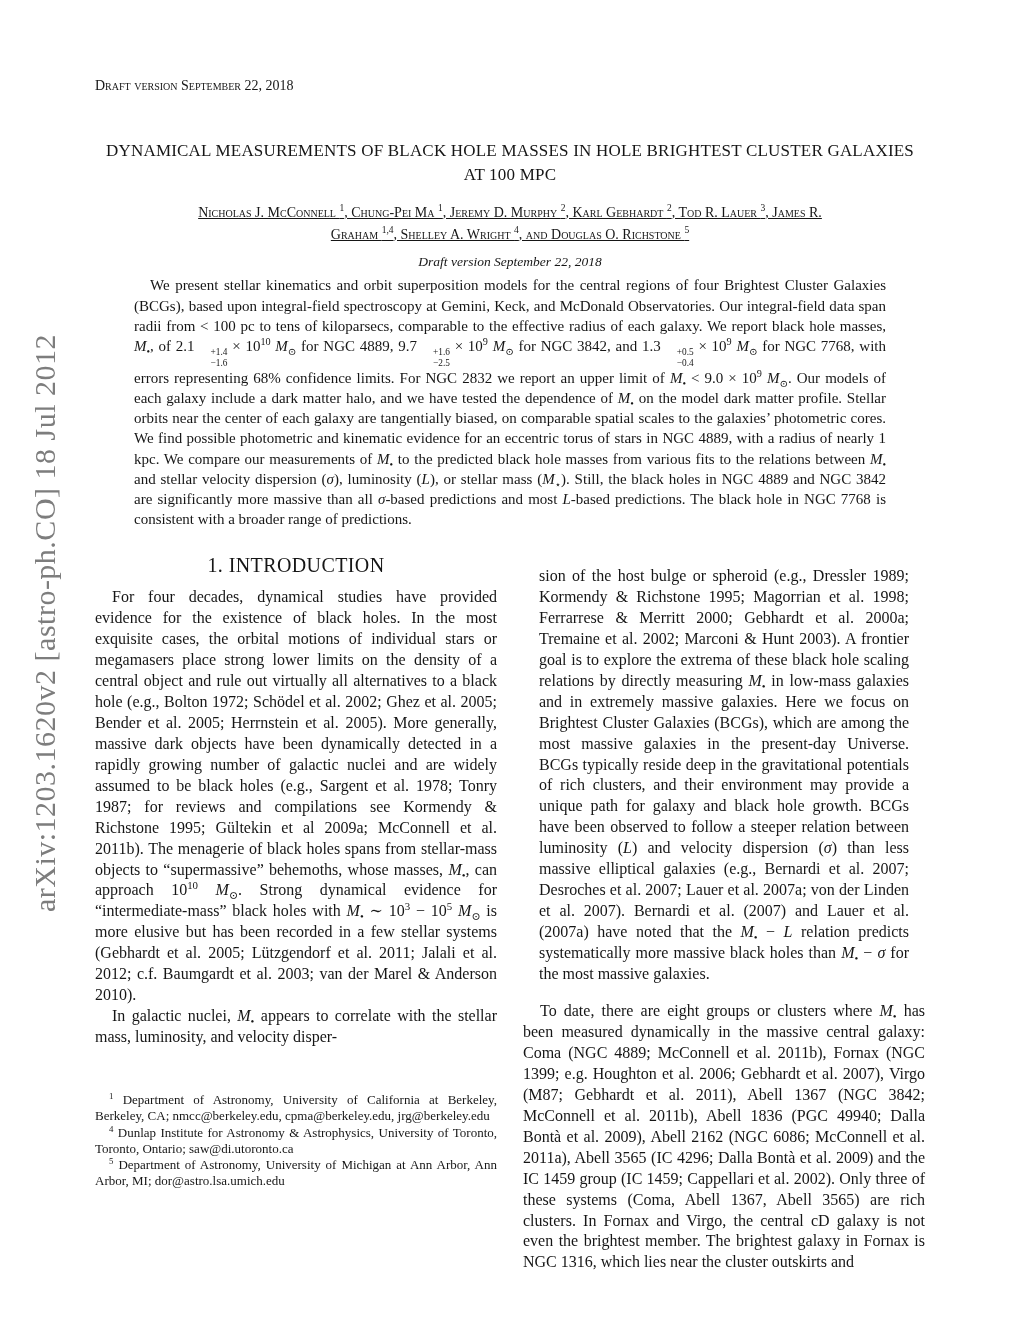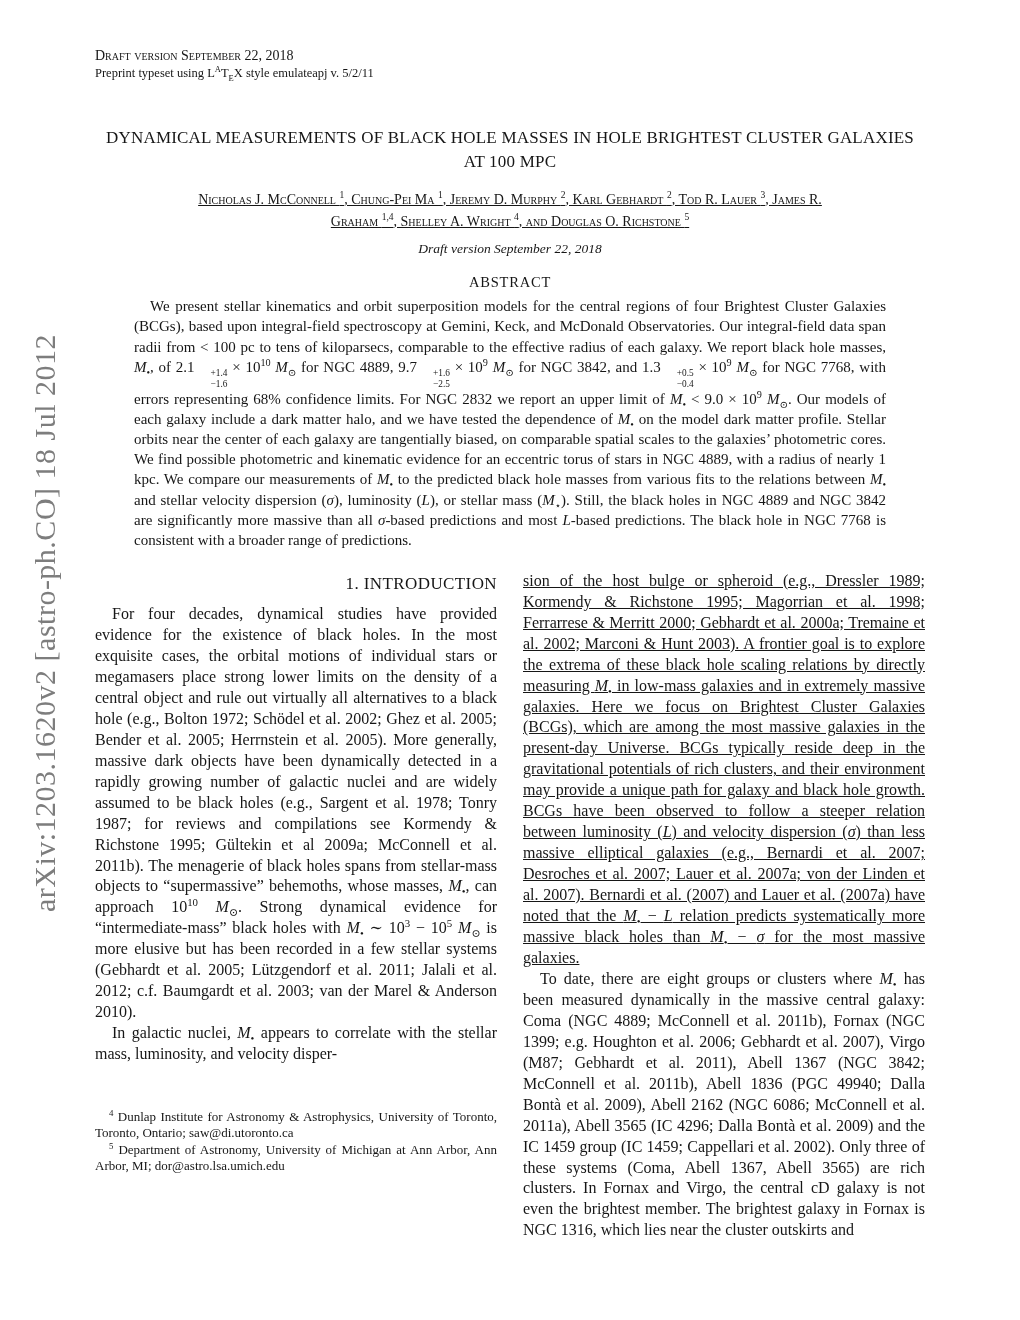--- a/index.html
+++ b/index.html
@@ -20,21 +20,21 @@
     left: 28px;
     width: 690px;
     transform: rotate(-90deg);
     transform-origin: 0 0;
     text-align: center;
     font-size: 30px;
     color: #7d7d7d;
     letter-spacing: 0.5px;
     white-space: nowrap;
   }
-  .content { padding: 48px 95px 0 95px; }
+  .content { padding: 78px 95px 0 95px; }
   .preprint-header { text-align: left; }
   .preprint-line1 { font-variant: small-caps; font-size: 14px; line-height: 1.2; }
   .preprint-line2 { font-size: 12.5px; line-height: 1.35; }
   .title-block {
     margin-top: 44px;
     text-align: center;
     font-size: 17px;
     line-height: 1.45;
     letter-spacing: 0.2px;
   }
@@ -66,27 +66,27 @@
     line-height: 1.34;
     text-indent: 16px;
   }
   .columns {
     display: flex;
     gap: 26px;
     margin-top: 21px;
   }
   .col { width: 402px; font-size: 16px; line-height: 1.31; text-align: justify; }
   .section-heading {
-    text-align: right;
-    font-size: 17px;
+    text-align: center;
+    font-size: 20px;
     margin: 2px 0 9px 0;
     letter-spacing: 0.4px;
   }
   .para { text-indent: 17px; margin: 0; }
-  .para-noindent { text-indent: 0; margin: 0; text-decoration: underline; }
+  .para-noindent { text-indent: 0; margin: 16px; }
   .footnotes {
     margin-top: 44px;
     font-size: 13px;
     line-height: 1.25;
   }
   .footnote { text-indent: 14px; margin: 0; }
   sup, sub { font-size: 0.68em; line-height: 0; }
   .supsub {
     display: inline-flex;
     flex-direction: column;
@@ -100,56 +100,55 @@
 <body>
 
 <div class="page">
 
   <div class="arxiv-watermark">arXiv:1203.1620v2  [astro-ph.CO]  18 Jul 2012</div>
 
   <div class="content">
 
     <div class="preprint-header">
       <div class="preprint-line1">Draft version September 22, 2018</div>
-      <div class="preprint-line2">Preprint typeset using L<sup>A</sup>T<sub>E</sub>X style emulateapj v. 5/2/11</div>
     </div>
 
     <div class="title-block">
       <div>DYNAMICAL MEASUREMENTS OF BLACK HOLE MASSES IN HOLE BRIGHTEST CLUSTER GALAXIES</div>
       <div>AT 100 MPC</div>
     </div>
 
     <div class="authors">
       <div>Nicholas J. McConnell <sup>1</sup>, Chung-Pei Ma <sup>1</sup>, Jeremy D. Murphy <sup>2</sup>, Karl Gebhardt <sup>2</sup>, Tod R. Lauer <sup>3</sup>, James R.</div>
       <div>Graham <sup>1,4</sup>, Shelley A. Wright <sup>4</sup>, and Douglas O. Richstone <sup>5</sup></div>
     </div>
 
     <div class="dateline">Draft version September 22, 2018</div>
 
-    <div class="abstract-heading">ABSTRACT</div>
 
     <p class="abstract">We present stellar kinematics and orbit superposition models for the central regions of four Brightest Cluster Galaxies (BCGs), based upon integral-field spectroscopy at Gemini, Keck, and McDonald Observatories. Our integral-field data span radii from &lt; 100 pc to tens of kiloparsecs, comparable to the effective radius of each galaxy. We report black hole masses, <i>M</i><sub>•</sub>, of 2.1<span class="supsub">
           <span>+1.4</span>
           <span>−1.6</span>
         </span> × 10<sup>10</sup> <i>M</i><sub>⊙</sub> for NGC 4889, 9.7<span class="supsub">
           <span>+1.6</span>
           <span>−2.5</span>
         </span> × 10<sup>9</sup> <i>M</i><sub>⊙</sub> for NGC 3842, and 1.3<span class="supsub">
           <span>+0.5</span>
           <span>−0.4</span>
         </span> × 10<sup>9</sup> <i>M</i><sub>⊙</sub> for NGC 7768, with errors representing 68% confidence limits. For NGC 2832 we report an upper limit of <i>M</i><sub>•</sub> &lt; 9.0 × 10<sup>9</sup> <i>M</i><sub>⊙</sub>. Our models of each galaxy include a dark matter halo, and we have tested the dependence of <i>M</i><sub>•</sub> on the model dark matter profile. Stellar orbits near the center of each galaxy are tangentially biased, on comparable spatial scales to the galaxies’ photometric cores. We find possible photometric and kinematic evidence for an eccentric torus of stars in NGC 4889, with a radius of nearly 1 kpc. We compare our measurements of <i>M</i><sub>•</sub> to the predicted black hole masses from various fits to the relations between <i>M</i><sub>•</sub> and stellar velocity dispersion (<i>σ</i>), luminosity (<i>L</i>), or stellar mass (<i>M</i><sub>⋆</sub>). Still, the black holes in NGC 4889 and NGC 3842 are significantly more massive than all <i>σ</i>-based predictions and most <i>L</i>-based predictions. The black hole in NGC 7768 is consistent with a broader range of predictions.</p>
 
     <div class="columns">
 
       <div class="col">
         <div class="section-heading">1.  INTRODUCTION</div>
         <p class="para">For four decades, dynamical studies have provided evidence for the existence of black holes. In the most exquisite cases, the orbital motions of individual stars or megamasers place strong lower limits on the density of a central object and rule out virtually all alternatives to a black hole (e.g., Bolton 1972; Schödel et al. 2002; Ghez et al. 2005; Bender et al. 2005; Herrnstein et al. 2005). More generally, massive dark objects have been dynamically detected in a rapidly growing number of galactic nuclei and are widely assumed to be black holes (e.g., Sargent et al. 1978; Tonry 1987; for reviews and compilations see Kormendy &amp; Richstone 1995; Gültekin et al 2009a; McConnell et al. 2011b). The menagerie of black holes spans from stellar-mass objects to “supermassive” behemoths, whose masses, <i>M</i><sub>•</sub>, can approach 10<sup>10</sup> <i>M</i><sub>⊙</sub>. Strong dynamical evidence for “intermediate-mass” black holes with <i>M</i><sub>•</sub> ∼ 10<sup>3</sup> − 10<sup>5</sup> <i>M</i><sub>⊙</sub> is more elusive but has been recorded in a few stellar systems (Gebhardt et al. 2005; Lützgendorf et al. 2011; Jalali et al. 2012; c.f. Baumgardt et al. 2003; van der Marel &amp; Anderson 2010).</p>
         <p class="para">In galactic nuclei, <i>M</i><sub>•</sub> appears to correlate with the stellar mass, luminosity, and velocity disper-</p>
 
         <div class="footnotes">
+          <p class="footnote"><sup>1</sup> Department of Astronomy, University of California at Berkeley, Berkeley, CA; nmcc@berkeley.edu, cpma@berkeley.edu, jrg@berkeley.edu</p>
           <p class="footnote"><sup>4</sup> Dunlap Institute for Astronomy &amp; Astrophysics, University of Toronto, Toronto, Ontario; saw@di.utoronto.ca</p>
           <p class="footnote"><sup>5</sup> Department of Astronomy, University of Michigan at Ann Arbor, Ann Arbor, MI; dor@astro.lsa.umich.edu</p>
         </div>
       </div>
 
       <div class="col">
         <p class="para-noindent">sion of the host bulge or spheroid (e.g., Dressler 1989; Kormendy &amp; Richstone 1995; Magorrian et al. 1998; Ferrarrese &amp; Merritt 2000; Gebhardt et al. 2000a; Tremaine et al. 2002; Marconi &amp; Hunt 2003). A frontier goal is to explore the extrema of these black hole scaling relations by directly measuring <i>M</i><sub>•</sub> in low-mass galaxies and in extremely massive galaxies. Here we focus on Brightest Cluster Galaxies (BCGs), which are among the most massive galaxies in the present-day Universe. BCGs typically reside deep in the gravitational potentials of rich clusters, and their environment may provide a unique path for galaxy and black hole growth. BCGs have been observed to follow a steeper relation between luminosity (<i>L</i>) and velocity dispersion (<i>σ</i>) than less massive elliptical galaxies (e.g., Bernardi et al. 2007; Desroches et al. 2007; Lauer et al. 2007a; von der Linden et al. 2007). Bernardi et al. (2007) and Lauer et al. (2007a) have noted that the <i>M</i><sub>•</sub> − <i>L</i> relation predicts systematically more massive black holes than <i>M</i><sub>•</sub> − <i>σ</i> for the most massive galaxies.</p>
         <p class="para">To date, there are eight groups or clusters where <i>M</i><sub>•</sub> has been measured dynamically in the massive central galaxy: Coma (NGC 4889; McConnell et al. 2011b), Fornax (NGC 1399; e.g. Houghton et al. 2006; Gebhardt et al. 2007), Virgo (M87; Gebhardt et al. 2011), Abell 1367 (NGC 3842; McConnell et al. 2011b), Abell 1836 (PGC 49940; Dalla Bontà et al. 2009), Abell 2162 (NGC 6086; McConnell et al. 2011a), Abell 3565 (IC 4296; Dalla Bontà et al. 2009) and the IC 1459 group (IC 1459; Cappellari et al. 2002). Only three of these systems (Coma, Abell 1367, Abell 3565) are rich clusters. In Fornax and Virgo, the central cD galaxy is not even the brightest member. The brightest galaxy in Fornax is NGC 1316, which lies near the cluster outskirts and</p>
       </div>
 

